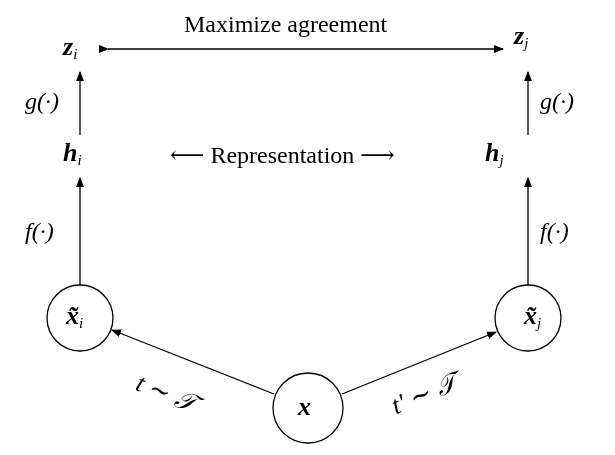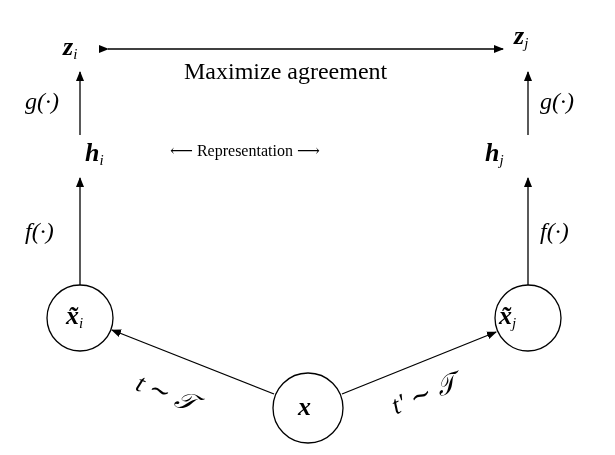--- a/index.html
+++ b/index.html
@@ -28,31 +28,31 @@
   <line x1="528" y1="285" x2="528" y2="178" stroke="#000" stroke-width="1.3" marker-end="url(#ah)"></line>
 
   <circle cx="80" cy="318" r="33" fill="none" stroke="#000" stroke-width="1.3"></circle>
   <circle cx="528" cy="318" r="33" fill="none" stroke="#000" stroke-width="1.3"></circle>
   <circle cx="308" cy="408" r="35" fill="none" stroke="#000" stroke-width="1.3"></circle>
 
   <line x1="274" y1="394" x2="112" y2="330" stroke="#000" stroke-width="1.3" marker-end="url(#ah)"></line>
   <line x1="342" y1="394" x2="496" y2="332" stroke="#000" stroke-width="1.3" marker-end="url(#ah)"></line>
 </svg>
 
-<div class="lbl" style="left:184px;top:12px;font-size:24px;margin-top:47px;">Maximize agreement</div>
-<div class="lbl" style="left:170px;top:143px;font-size:16px;">⟵ Representation ⟶</div>
+<div class="lbl" style="left:184px;top:12px;font-size:24px;">Maximize agreement</div>
+<div class="lbl" style="left:170px;top:143px;font-size:24px;">⟵ Representation ⟶</div>
 
 <div class="lbl bold" style="left:63px;top:34px;font-size:26px;"><span>z</span><span class="sub">i</span></div>
 <div class="lbl bold" style="left:514px;top:23px;font-size:26px;"><span>z</span><span class="sub">j</span></div>
-<div class="lbl bold" style="left:63px;top:140px;font-size:26px;margin-left:22px;"><span>h</span><span class="sub">i</span></div>
+<div class="lbl bold" style="left:63px;top:140px;font-size:26px;"><span>h</span><span class="sub">i</span></div>
 <div class="lbl bold" style="left:485px;top:140px;font-size:26px;"><span>h</span><span class="sub">j</span></div>
 
 <div class="lbl it" style="left:25px;top:89px;font-size:24px;">g(·)</div>
 <div class="lbl it" style="left:540px;top:89px;font-size:24px;">g(·)</div>
 <div class="lbl it" style="left:25px;top:219px;font-size:24px;">f(·)</div>
 <div class="lbl it" style="left:540px;top:219px;font-size:24px;">f(·)</div>
 
 <div class="lbl bold" style="left:66px;top:303px;font-size:26px;"><span>x̃</span><span class="sub">i</span></div>
-<div class="lbl bold" style="left:499px;top:303px;font-size:26px;"><span>x̃</span><span class="sub">j</span></div>
+<div class="lbl bold" style="left:524px;top:303px;font-size:26px;"><span>x̃</span><span class="sub">j</span></div>
 <div class="lbl bold" style="left:298px;top:394px;font-size:26px;">x</div>
 
 <div class="lbl it" style="left:142px;top:370px;font-size:26px;transform:rotate(22deg);transform-origin:left top;">t ∼ 𝒯</div>
 <div class="lbl it" style="left:388px;top:395px;font-size:26px;transform:rotate(-22deg);transform-origin:left top;">t' ∼ 𝒯</div>
 
 </body></html>

